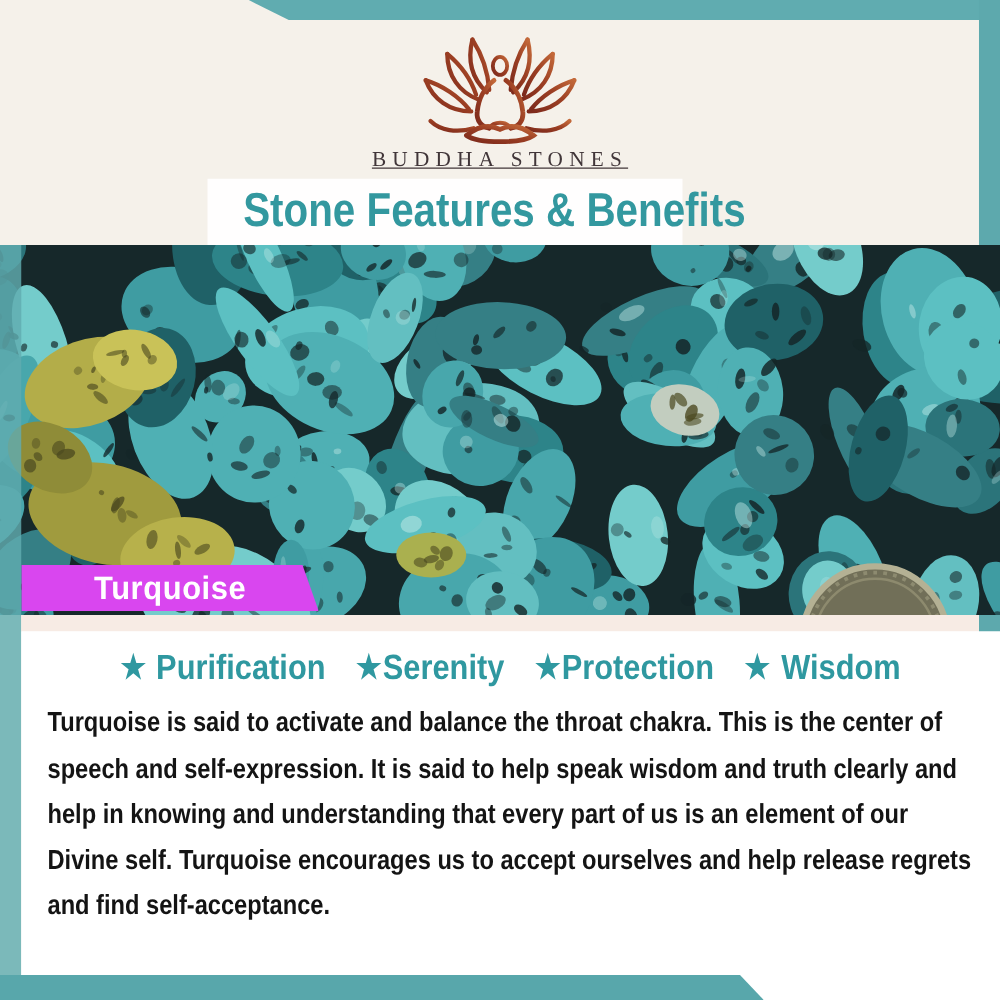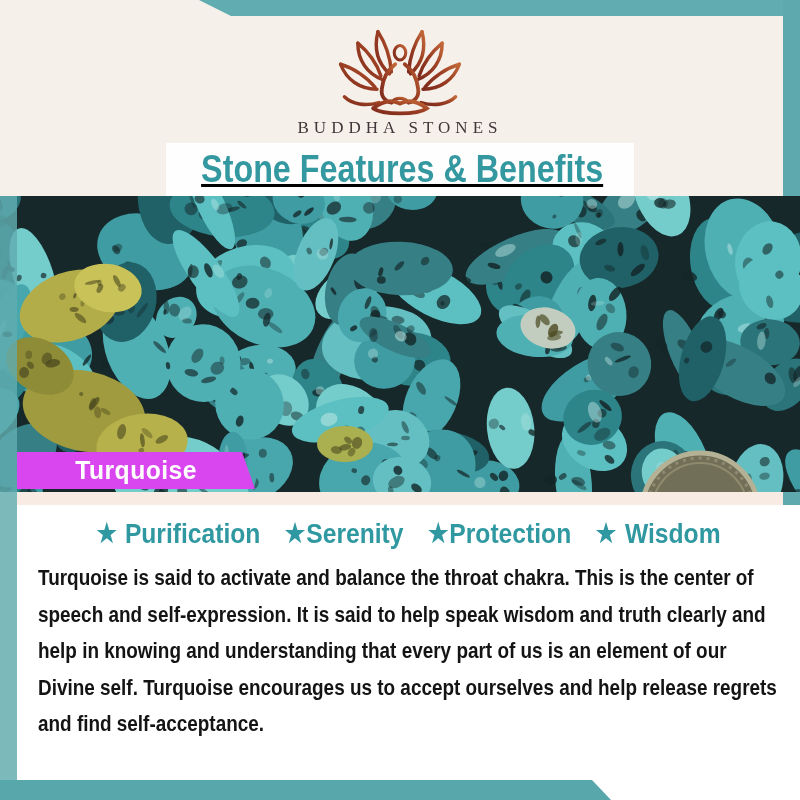--- a/index.html
+++ b/index.html
@@ -22,26 +22,26 @@
   }
   .bottom-bar{
     position:absolute;left:0;top:780px;width:800px;height:20px;background:#58a7ab;
     clip-path:polygon(0 0,592px 0,611px 100%,0 100%);
   }
   
   .brand{position:absolute;left:0;top:24px;width:800px;text-align:center;}
   .brand svg{display:block;margin:0 auto;}
   .brand-name{
     margin-top:2px;font-family:"Liberation Serif",serif;font-size:17px;
-    letter-spacing:5px;color:#413639;
+    letter-spacing:5px;color:#413639;text-decoration:underline;
   }
   
   .heading-band{
-    position:absolute;left:166px;top:143px;width:468px;height:53px;
-    background:rgba(255,255,255,.92);text-align:center;text-decoration:underline;
+    position:absolute;left:166px;top:143px;width:380px;height:53px;
+    background:rgba(255,255,255,.92);text-align:center;
   }
   .heading-band h1{
     margin:0;line-height:53px;font-size:38px;font-weight:bold;color:#33989f;
     transform:scaleX(.85);transform-origin:center;white-space:nowrap;
   }
   
   .photo{position:absolute;left:0;top:196px;width:800px;height:296px;overflow:hidden;background:#16282a;}
   
   .stone-banner{
     position:absolute;left:17px;top:452px;width:238px;height:37px;background:#d946ef;

